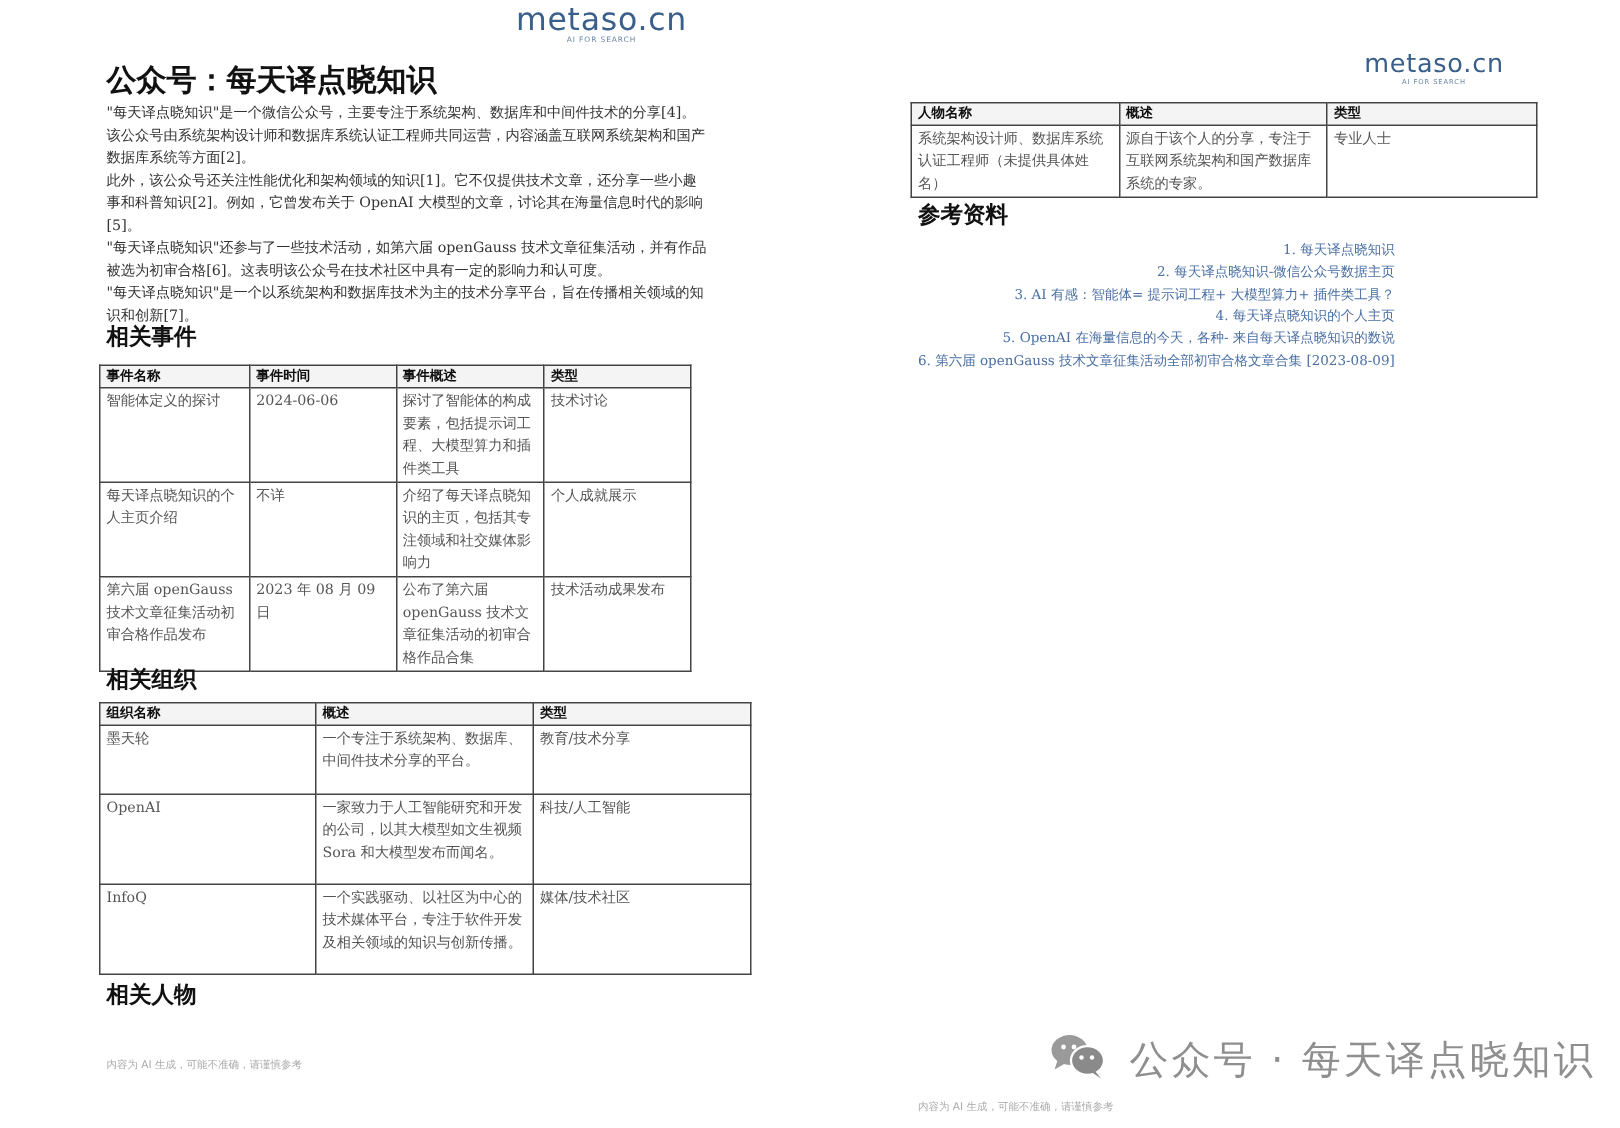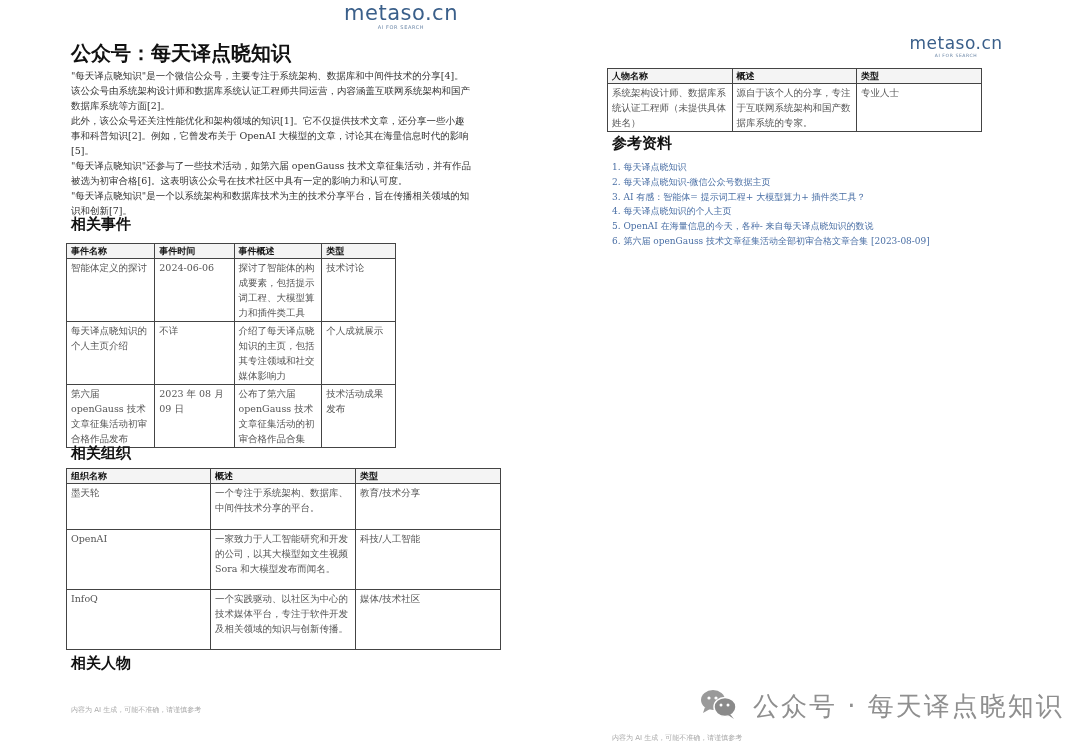--- a/index.html
+++ b/index.html
@@ -24,21 +24,21 @@
   .intro p { margin: 0; }
 
   h2.sec { position: absolute; font-family: "DejaVu Sans", "Liberation Sans", sans-serif; font-size: 15px; font-weight: bold; color: #111; }
 
   table.t { position: absolute; border-collapse: collapse; font-size: 9.5px; line-height: 15px; color: #555; }
   table.t th, table.t td { border: 1.4px solid #444; vertical-align: top; text-align: left; padding: 1px 4px; }
   table.t th { background: #f4f4f4; color: #111; font-family: "DejaVu Sans", "Liberation Sans", sans-serif; font-weight: bold; font-size: 9px; line-height: 12px; }
 
   .footer-note { position: absolute; font-size: 7px; color: #aaa; font-family: "DejaVu Sans", "Liberation Sans", sans-serif; }
 
-  .refs { position: absolute; left: 612px; top: 160px; list-style: none; font-size: 9px; line-height: 14.8px; color: #4a6fa5; }
+  .refs { position: absolute; left: 612px; top: 160px; list-style: none; font-size: 9px; line-height: 14.8px; color: #4a6fa5; text-align: right; }
   .refs li { white-space: nowrap; }
 
   .watermark { position: absolute; left: 699px; top: 688px; display: flex; align-items: center; gap: 14px; }
   .watermark .wm-text { font-family: "DejaVu Sans", "Liberation Sans", sans-serif; font-size: 26px; color: #8f8f8f; letter-spacing: 2px; }
 </style>
 </head>
 <body>
 
 <div class="page left">
   <div class="logo">
@@ -49,21 +49,21 @@
   <h1 class="doc-title">公众号：每天译点晓知识</h1>
 
   <div class="intro">
     <p>"每天译点晓知识"是一个微信公众号，主要专注于系统架构、数据库和中间件技术的分享[4]。该公众号由系统架构设计师和数据库系统认证工程师共同运营，内容涵盖互联网系统架构和国产数据库系统等方面[2]。</p>
     <p>此外，该公众号还关注性能优化和架构领域的知识[1]。它不仅提供技术文章，还分享一些小趣事和科普知识[2]。例如，它曾发布关于 OpenAI 大模型的文章，讨论其在海量信息时代的影响[5]。</p>
     <p>"每天译点晓知识"还参与了一些技术活动，如第六届 openGauss 技术文章征集活动，并有作品被选为初审合格[6]。这表明该公众号在技术社区中具有一定的影响力和认可度。</p>
     <p>"每天译点晓知识"是一个以系统架构和数据库技术为主的技术分享平台，旨在传播相关领域的知识和创新[7]。</p>
   </div>
 
   <h2 class="sec" style="left:71px; top:215px;">相关事件</h2>
-  <table class="t" style="left:66px; top:243px; width:330px;">
+  <table class="t" style="left:66px; top:243px; width:395px;">
     <colgroup>
         <col style="width:100px">
         <col style="width:98px">
         <col style="width:99px">
         <col style="width:98px">
       </colgroup>
     <tbody>
         <tr>
       <th>事件名称</th>
       <th>事件时间</th>
@@ -127,21 +127,21 @@
   <div class="footer-note" style="left:71px; top:705px;">内容为 AI 生成，可能不准确，请谨慎参考</div>
 </div>
 
 <div class="page right">
   <div class="logo">
     <div class="brand">metaso.cn</div>
     <div class="tag">AI FOR SEARCH</div>
   </div>
 </div>
 
-<table class="t" style="left:607px; top:68px; width:375px;">
+<table class="t" style="left:607px; top:68px; width:418px;">
   <colgroup>
       <col style="width:131px">
       <col style="width:131px">
       <col style="width:132px">
     </colgroup>
   <tbody>
       <tr>
     <th>人物名称</th>
     <th>概述</th>
     <th>类型</th>

